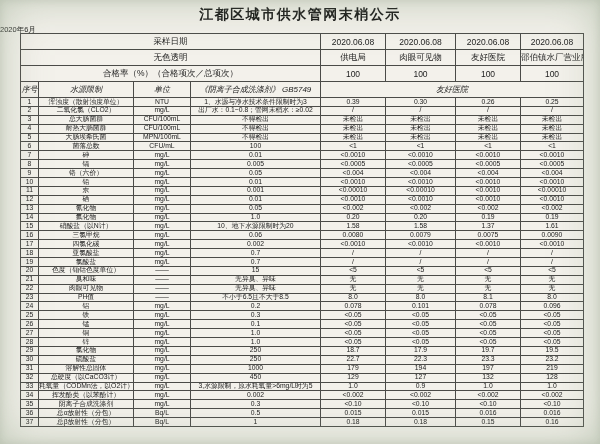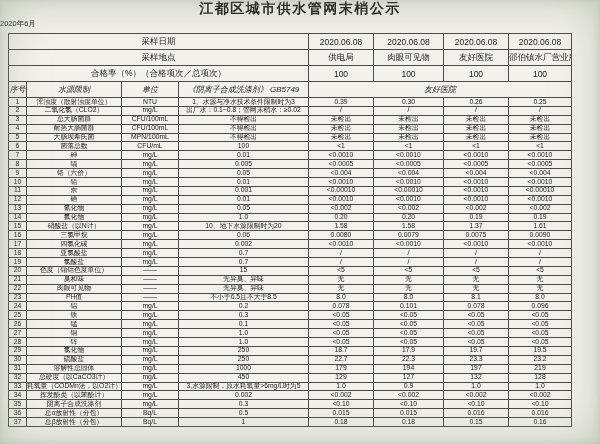--- a/index.html
+++ b/index.html
@@ -12,27 +12,27 @@
   .scan-page{
     position:relative;width:600px;height:444px;
     background:#f3f1eb;
   }
   .scan-page::after{ 
     content:"";position:absolute;inset:0;pointer-events:none;
     box-shadow:inset 0 0 46px rgba(150,168,140,.55), inset 0 0 8px rgba(120,130,110,.25);
   }
   .doc-title{
     text-align:center;font-size:14px;font-weight:bold;
-    letter-spacing:1.5px;color:#111;
+    padding-top:6px;letter-spacing:1.5px;color:#111;
   }
   .doc-sub{
     text-align:left;font-size:7.5px;margin-top:1px;color:#222;
   }
   table.report{
-    position:absolute;left:8px;top:33px;width:563px;
+    position:absolute;left:20px;top:33px;width:563px;
     border-collapse:collapse;table-layout:fixed;
   }
   table.report td{
     border:1px solid #4b4b48;
     text-align:center;vertical-align:middle;
     padding:0;overflow:hidden;white-space:nowrap;
   }
   tr.info-row td{height:15px;font-size:8.5px;}
   tr.head-row td{height:15px;font-size:8px;font-weight:bold;font-weight:normal;font-style:italic;}
   tbody tr td{height:7.9px;font-size:6.8px;line-height:1;color:#222;}
@@ -66,21 +66,21 @@
     </colgroup>
     <thead>
       <tr class="info-row">
         <td colspan="4">采样日期</td>
         <td>2020.06.08</td>
         <td>2020.06.08</td>
         <td>2020.06.08</td>
         <td>2020.06.08</td>
       </tr>
       <tr class="info-row">
-        <td colspan="4">采样地点</td>
+        <td colspan="4">无色透明</td>
         <td>供电局</td>
         <td>肉眼可见物</td>
         <td>友好医院</td>
         <td>邵伯镇水厂营业所</td>
       </tr>
       <tr class="info-row">
         <td colspan="4">合格率（%）（合格项次／总项次）</td>
         <td>100</td>
         <td>100</td>
         <td>100</td>

